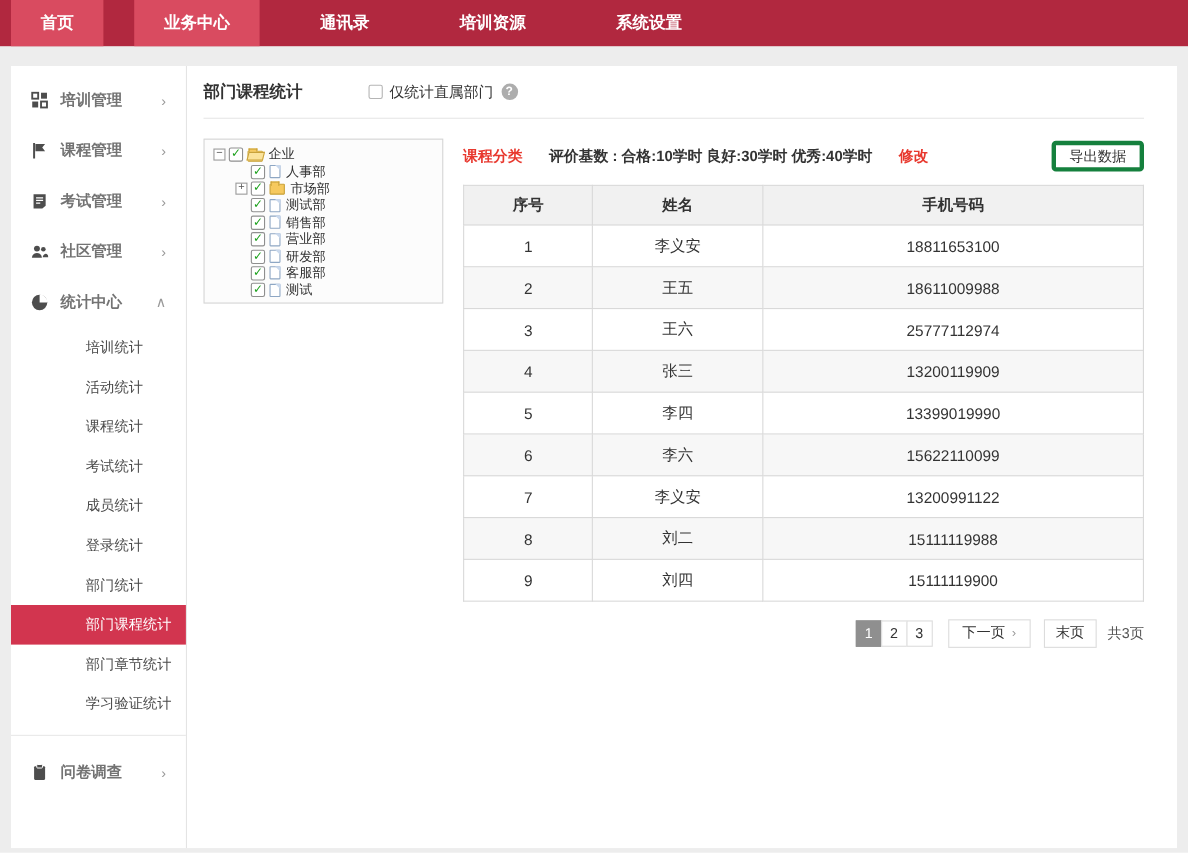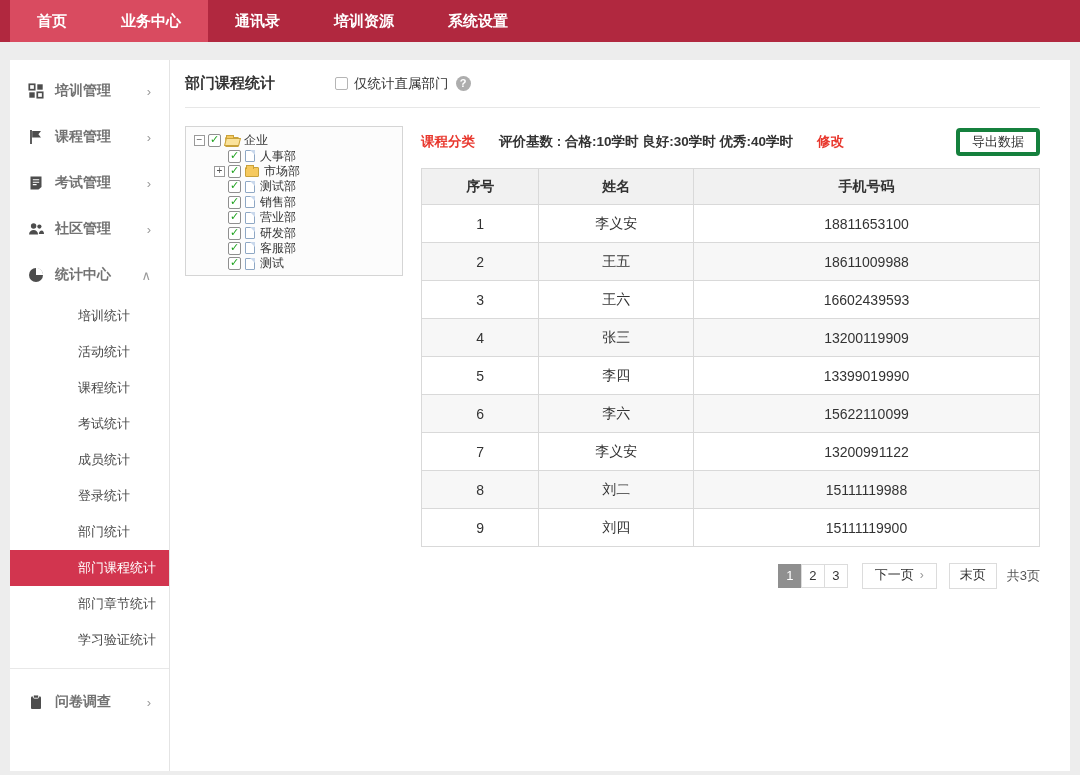--- a/index.html
+++ b/index.html
@@ -1,21 +1,21 @@
 <!DOCTYPE html>
 <html style="--nav-bg: #b1283f; --nav-hl: #d94b60; --active-red: #d2354f; --link-red: #e8382e;"><head>
 <meta charset="utf-8">
 <style>
   * { margin:0; padding:0; box-sizing:border-box; }
   html,body { width:1080px; height:775px; overflow:hidden;
     font-family:"Liberation Sans","DejaVu Sans",sans-serif;
     background:#ededed; }
 
   
-  .navbar { height:42px; background:var(--nav-bg,#b1283f); display:flex; padding-left:10px; }
+  .navbar { height:42px; background:var(--nav-bg,#b1283f); display:flex; padding-left:10px;gap:28px; }
   .nav-tab { color:#fff; font-size:15px; font-weight:bold; line-height:42px;
     padding:0 27px; cursor:pointer; white-space:nowrap; }
   .nav-tab.hl { background:var(--nav-hl,#d94b60); }
 
   
   .page { width:1060px; margin:18px 10px 0; min-height:697px; background:#fff; display:flex; }
 
   
   .sidebar { width:160px; border-right:1px solid #e4e4e4; padding-top:8px; flex:none; }
   .sb-group { display:flex; align-items:center; height:46px; padding:0 18px; cursor:pointer; }
@@ -286,21 +286,21 @@
                 <td>18811653100</td>
               </tr>
               <tr>
                 <td>2</td>
                 <td>王五</td>
                 <td>18611009988</td>
               </tr>
               <tr>
                 <td>3</td>
                 <td>王六</td>
-                <td>16602439593</td>
+                <td>25777112974</td>
               </tr>
               <tr>
                 <td>4</td>
                 <td>张三</td>
                 <td>13200119909</td>
               </tr>
               <tr>
                 <td>5</td>
                 <td>李四</td>
                 <td>13399019990</td>

